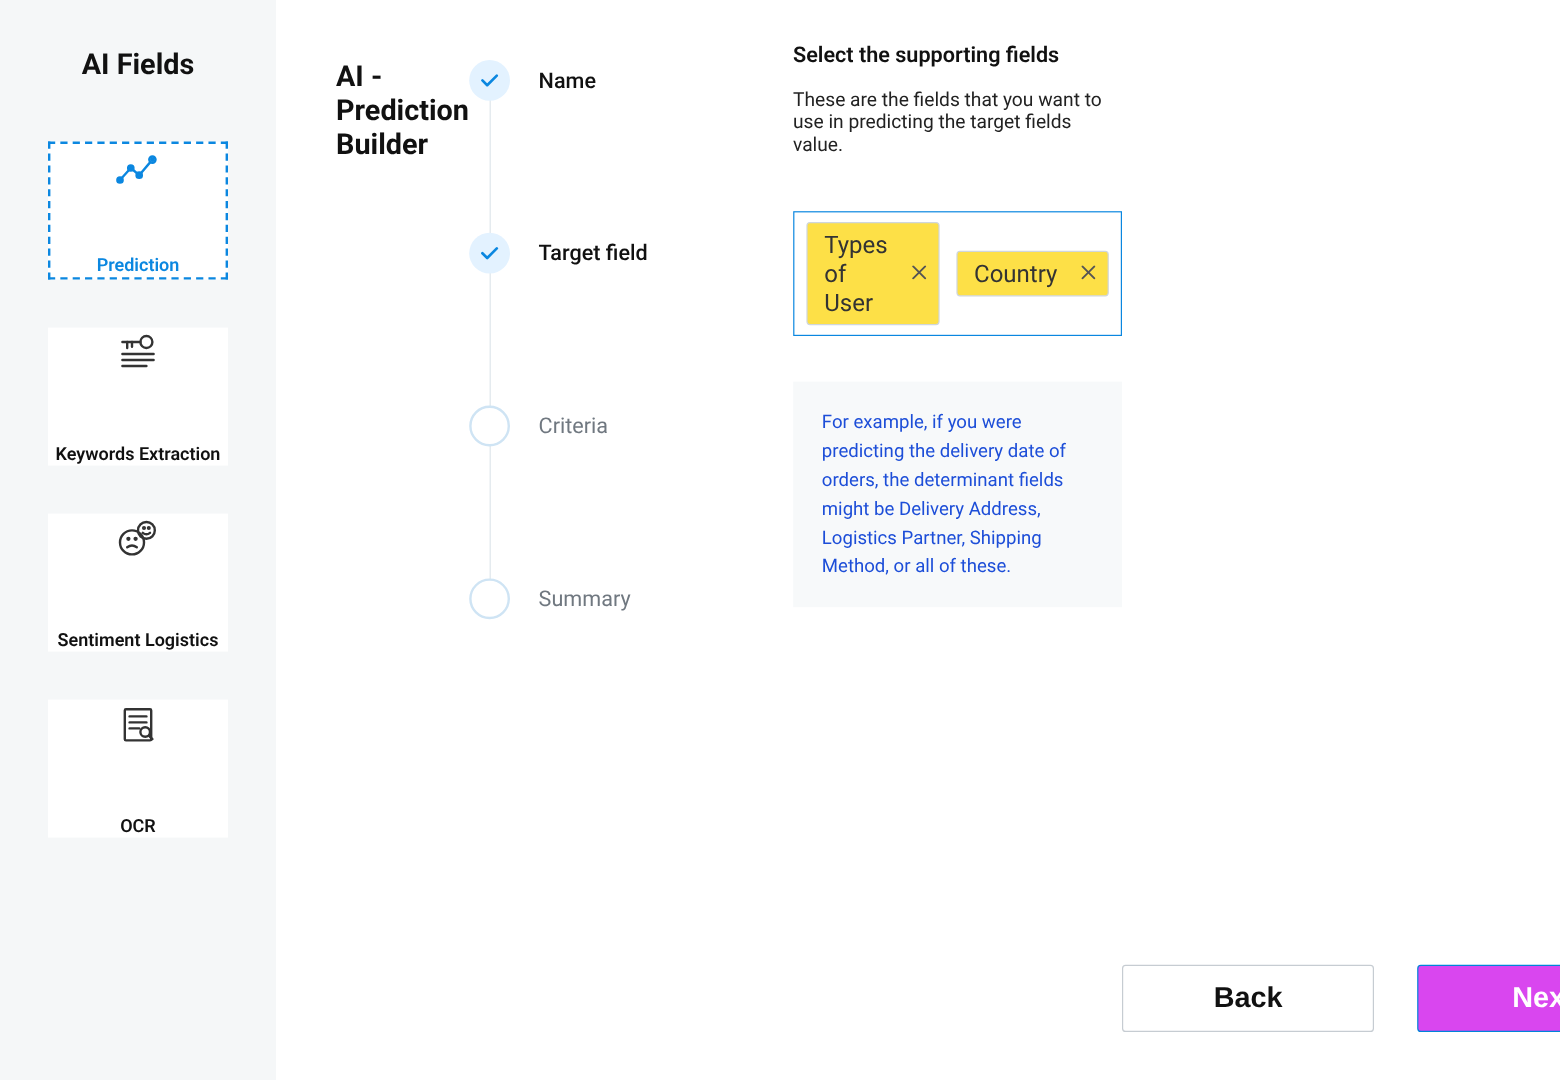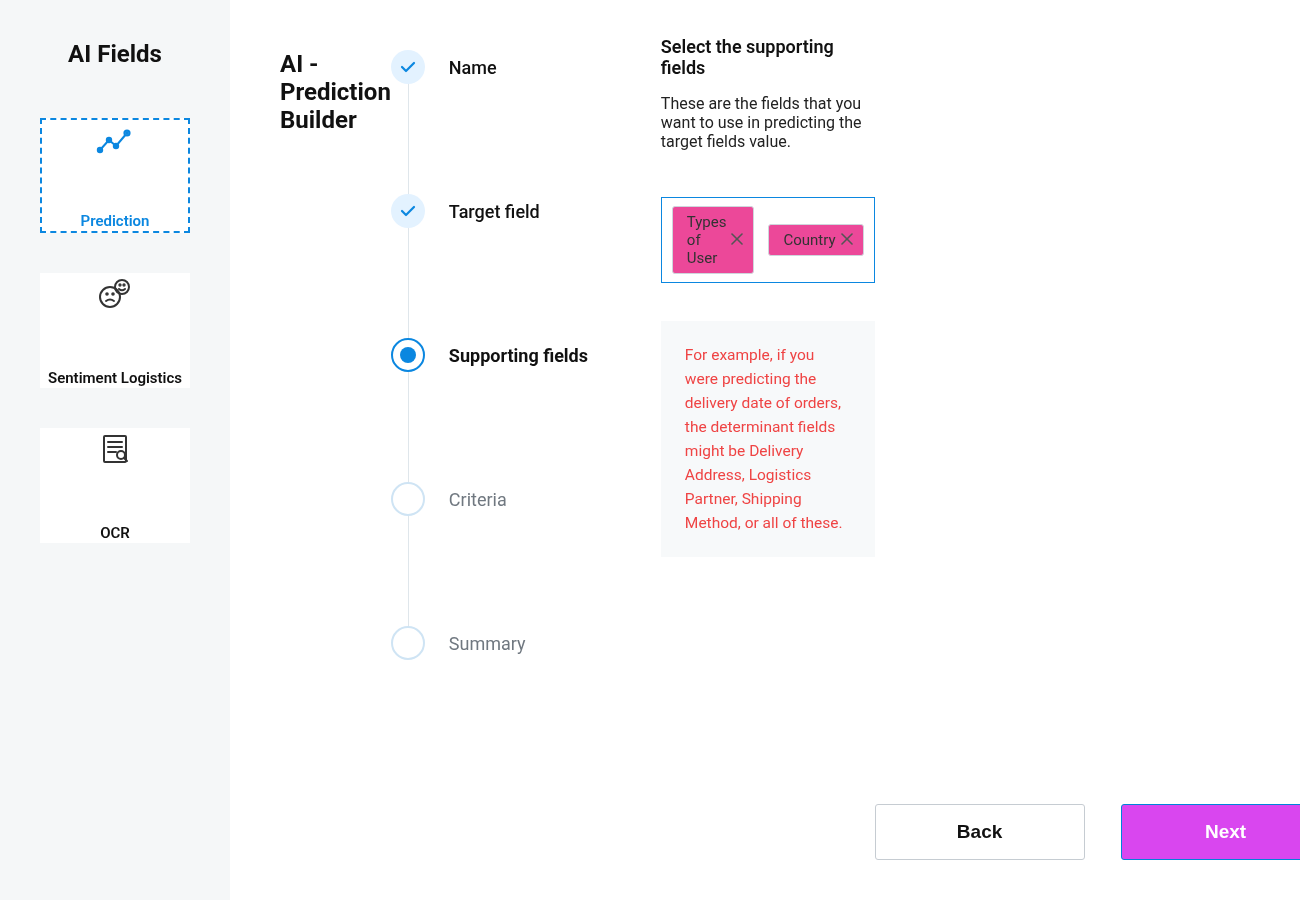--- a/index.html
+++ b/index.html
@@ -169,52 +169,52 @@
     align-items: center;
     margin-bottom: 38px;
     min-height: 50px;
   }
   .chip {
     border: 1px solid #cfd6dc;
     border-radius: 3px;
     padding: 6px 10px 6px 14px;
     display: flex;
     align-items: center;
-    gap: 5px;
-    font-size: 15px;
+    gap: 20px;
+    font-size: 20px;
     color: #333;
-    background: #ec4899;
+    background: #fde047;
   }
   .chip-x {
     font-size: 16px;
     color: #666;
     cursor: pointer;
     line-height: 1;
   }
   .example-box {
     background: #f7f9fa;
     padding: 22px 24px;
     font-size: 15.5px;
     line-height: 1.55;
-    color: #ef4444;
+    color: #1d4ed8;
   }
 
   
   .footer-buttons {
     display: flex;
     justify-content: flex-end;
     gap: 36px;
     margin-top: auto;
     padding-right: 60px;
     padding-top: 40px;
   }
   .btn {
     width: 210px;
     height: 56px;
-    font-size: 19px;
+    font-size: 24px;
     font-weight: 600;
     border-radius: 3px;
     cursor: pointer;
     display: inline-flex;
     align-items: center;
     justify-content: center;
   }
   .btn-secondary {
     background: #fff;
     border: 1.5px solid #c6ccd2;
@@ -240,20 +240,34 @@
           <circle cx="6" cy="30" r="2.2" fill="#0b87e0"></circle>
           <circle cx="15" cy="20" r="2.2" fill="#0b87e0"></circle>
           <circle cx="22" cy="26" r="2.2" fill="#0b87e0"></circle>
           <circle cx="33" cy="13" r="2.6" fill="#fff"></circle>
           <circle cx="33" cy="13" r="1" fill="#0b87e0"></circle>
         </svg>
       </span>
       <span class="label">Prediction</span>
     </div>
 
+    <div class="sidebar-card">
+      <span class="icon">
+        <svg width="42" height="42" viewBox="0 0 42 42" fill="none" stroke="#333" stroke-width="2" stroke-linecap="round">
+          <circle cx="28" cy="12" r="5"></circle>
+          <line x1="23" y1="12" x2="8" y2="12"></line>
+          <line x1="12" y1="12" x2="12" y2="17"></line>
+          <line x1="16" y1="12" x2="16" y2="16"></line>
+          <line x1="8" y1="22" x2="34" y2="22"></line>
+          <line x1="8" y1="27" x2="34" y2="27"></line>
+          <line x1="8" y1="32" x2="28" y2="32"></line>
+        </svg>
+      </span>
+      <span class="label">Keywords Extraction</span>
+    </div>
 
     <div class="sidebar-card">
       <span class="icon">
         <svg width="42" height="42" viewBox="0 0 42 42" fill="none" stroke="#333" stroke-width="2" stroke-linecap="round">
           <circle cx="16" cy="24" r="10"></circle>
           <circle cx="13" cy="21" r="0.8" fill="#333"></circle>
           <circle cx="19" cy="21" r="0.8" fill="#333"></circle>
           <path d="M12 28 Q16 25 20 28"></path>
           <circle cx="28" cy="14" r="7"></circle>
           <circle cx="26" cy="12" r="0.7" fill="#333"></circle>
@@ -299,26 +313,20 @@
           <span class="step-label">Name</span>
         </div>
         <div class="step done-step">
           <div class="step-circle done">
             <svg width="18" height="18" viewBox="0 0 18 18" fill="none" stroke="#0b87e0" stroke-width="2.2" stroke-linecap="round" stroke-linejoin="round">
                 <polyline points="3,9 7,13 15,5"></polyline>
               </svg>
           </div>
           <span class="step-label">Target field</span>
         </div>
-        <div class="step current-step">
-          <div class="step-circle current">
-              <div class="dot"></div>
-            </div>
-          <span class="step-label">Supporting fields</span>
-        </div>
         <div class="step">
           <div class="step-circle pending"></div>
           <span class="step-label">Criteria</span>
         </div>
         <div class="step">
           <div class="step-circle pending"></div>
           <span class="step-label">Summary</span>
         </div>
       </div>
     </div>

